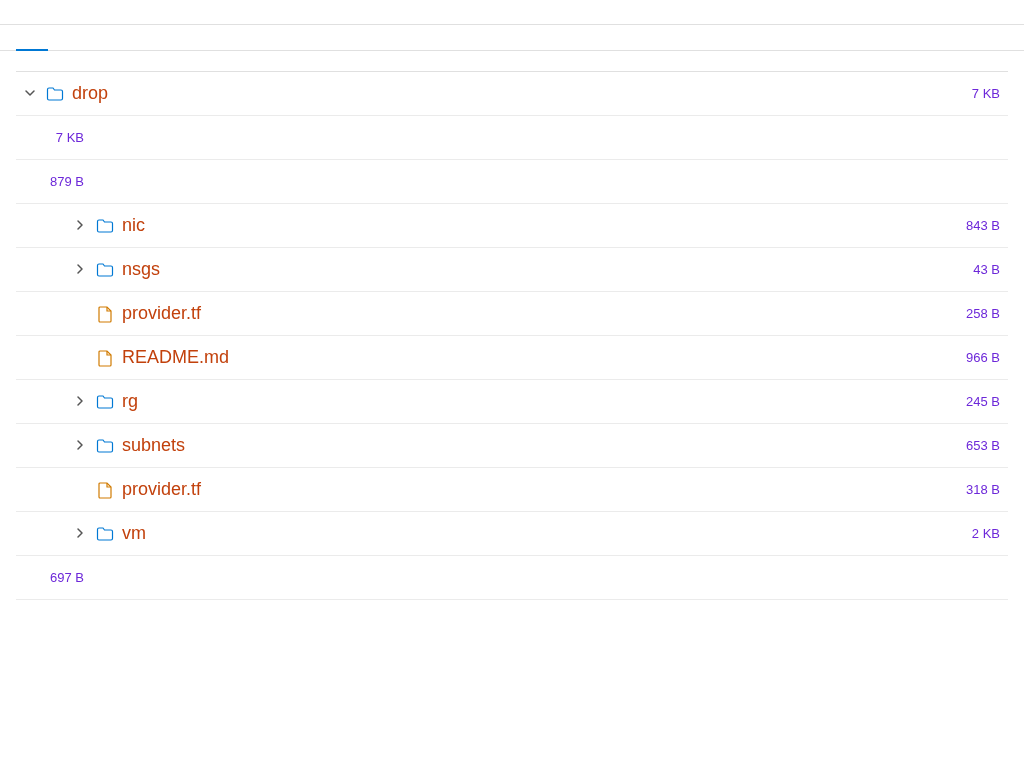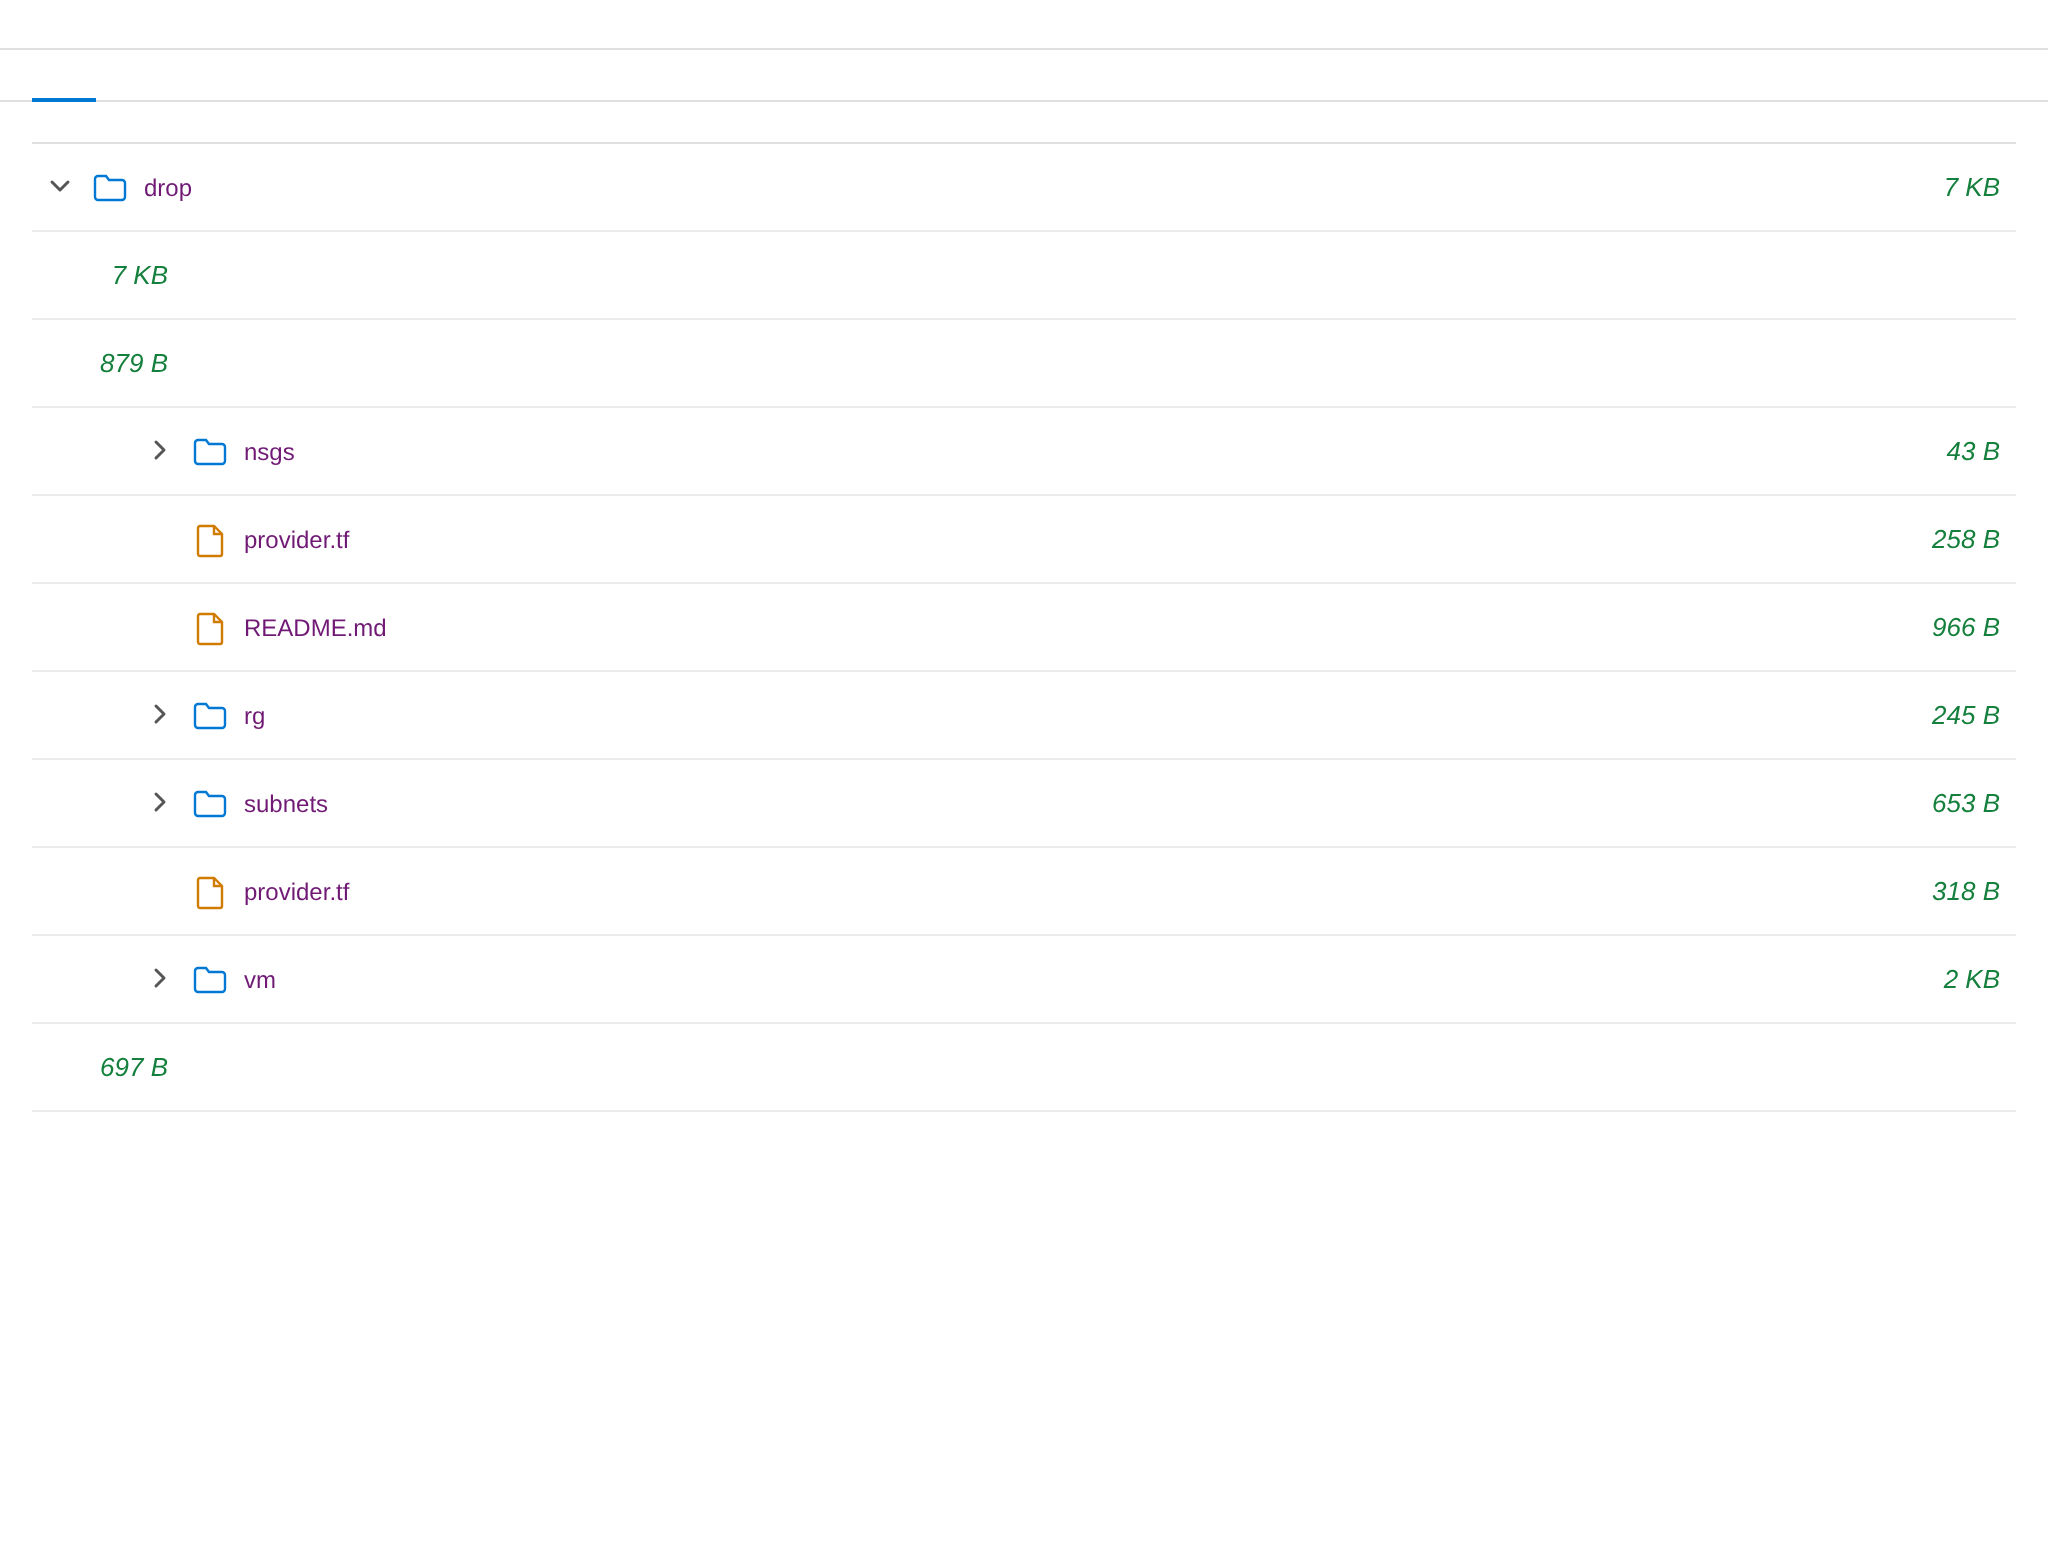--- a/index.html
+++ b/index.html
@@ -69,29 +69,28 @@
       border-bottom: 1px solid #ebebeb;
       min-height: 44px;
     }
     .row-left {
       display: flex;
       align-items: center;
       gap: 6px;
       flex: 1;
     }
     .row-size {
-      color: #15803d;
+      color: #6d28d9;
       font-size: 13px;
       min-width: 60px;
       text-align: right;
-      font-style: italic;
     }
     .item-name {
-      color: #701a75;
-      font-size: 12px;
+      color: #c2410c;
+      font-size: 18px;
     }
   </style>
 </head>
 <body>
 
 <div class="header">
   <button class="back-btn"></button>
   <span class="page-title"></span>
 </div>
 
@@ -131,20 +130,35 @@
         <div class="row-left">
           <div style="width: 44px; flex-shrink: 0;"></div>
           <div style="width: 16px; flex-shrink: 0; cursor: pointer;"><svg width="12" height="12" viewBox="0 0 12 12" fill="none">
     <path d="M4 2L8 6L4 10" stroke="#555" stroke-width="1.5" stroke-linecap="round" stroke-linejoin="round"></path>
   </svg></div>
           <div style="width: 20px; flex-shrink: 0; display: flex; align-items: center;">
             <svg width="18" height="18" viewBox="0 0 18 18" fill="none" xmlns="http://www.w3.org/2000/svg">
     <path d="M1.5 4.5C1.5 3.67 2.17 3 3 3H7L8.5 5H15C15.83 5 16.5 5.67 16.5 6.5V13.5C16.5 14.33 15.83 15 15 15H3C2.17 15 1.5 14.33 1.5 13.5V4.5Z" stroke="#0078d4" stroke-width="1.2" fill="none"></path>
   </svg>
           </div>
+          <span class="item-name">nic</span>
+        </div>
+        <div class="row-size">843 B</div>
+      </div>
+      <div class="row">
+        <div class="row-left">
+          <div style="width: 44px; flex-shrink: 0;"></div>
+          <div style="width: 16px; flex-shrink: 0; cursor: pointer;"><svg width="12" height="12" viewBox="0 0 12 12" fill="none">
+    <path d="M4 2L8 6L4 10" stroke="#555" stroke-width="1.5" stroke-linecap="round" stroke-linejoin="round"></path>
+  </svg></div>
+          <div style="width: 20px; flex-shrink: 0; display: flex; align-items: center;">
+            <svg width="18" height="18" viewBox="0 0 18 18" fill="none" xmlns="http://www.w3.org/2000/svg">
+    <path d="M1.5 4.5C1.5 3.67 2.17 3 3 3H7L8.5 5H15C15.83 5 16.5 5.67 16.5 6.5V13.5C16.5 14.33 15.83 15 15 15H3C2.17 15 1.5 14.33 1.5 13.5V4.5Z" stroke="#0078d4" stroke-width="1.2" fill="none"></path>
+  </svg>
+          </div>
           <span class="item-name">nsgs</span>
         </div>
         <div class="row-size">43 B</div>
       </div>
       <div class="row">
         <div class="row-left">
           <div style="width: 44px; flex-shrink: 0;"></div>
           <div style="width: 16px; flex-shrink: 0; cursor: default;"></div>
           <div style="width: 20px; flex-shrink: 0; display: flex; align-items: center;">
             <svg width="18" height="18" viewBox="0 0 18 18" fill="none" xmlns="http://www.w3.org/2000/svg">

